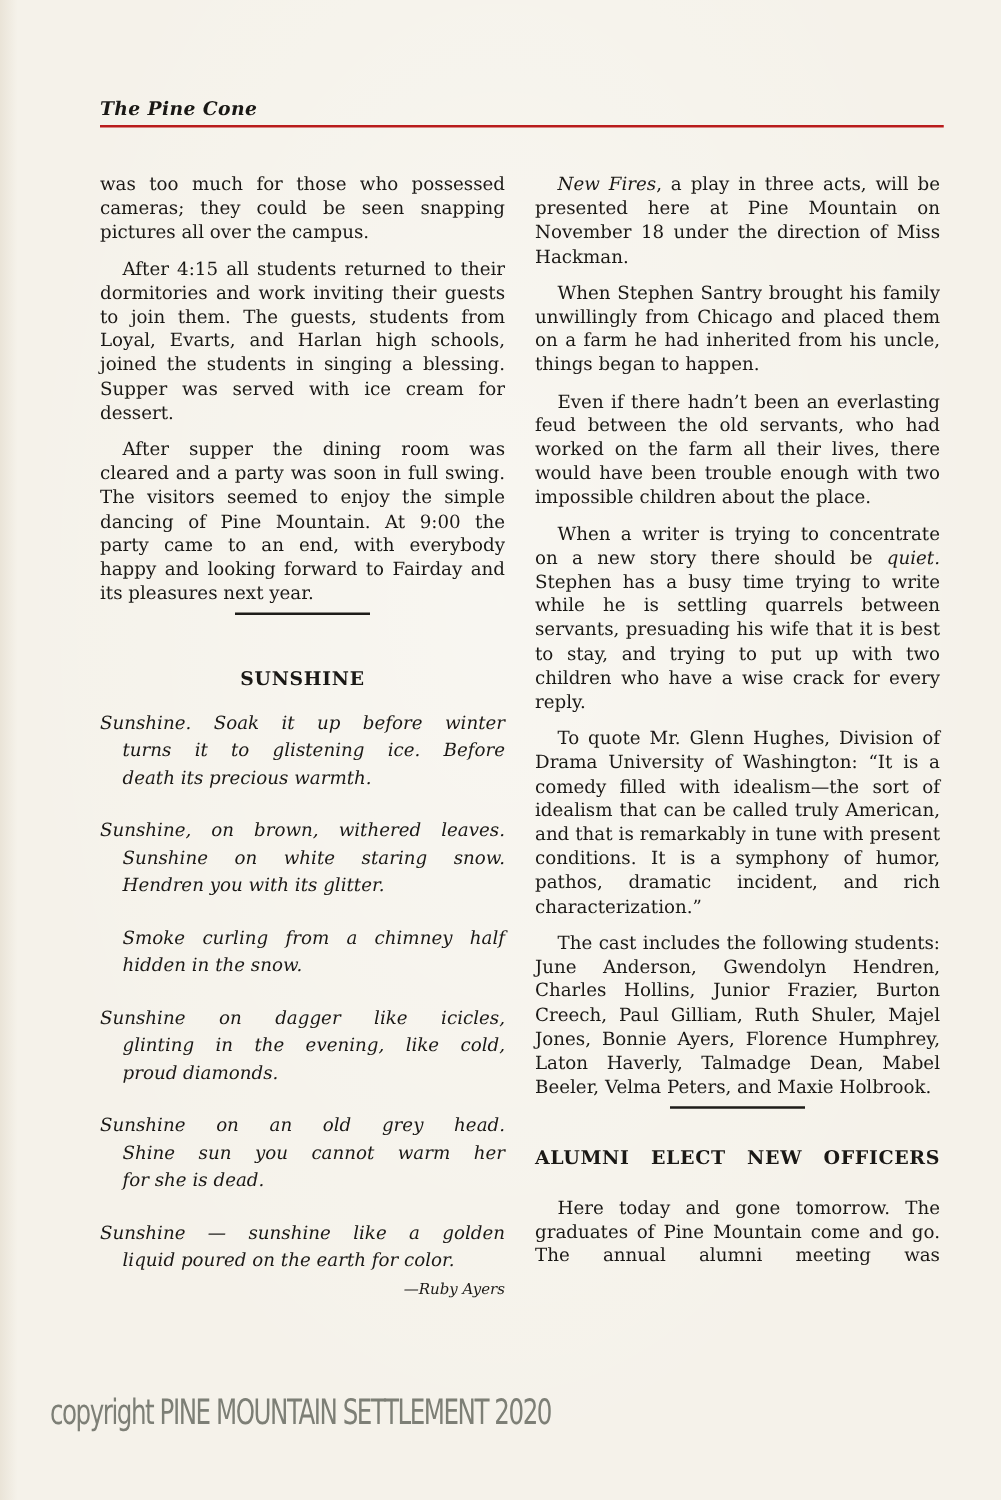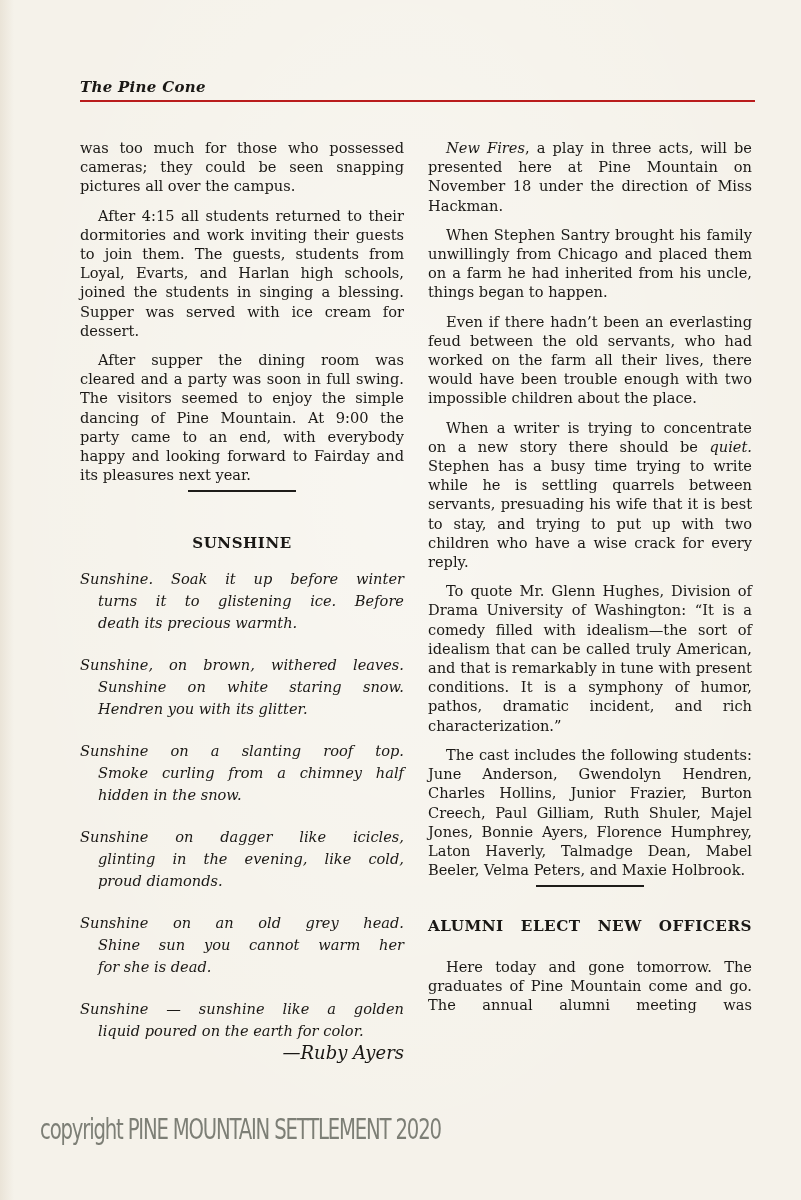--- a/index.html
+++ b/index.html
@@ -87,21 +87,21 @@
       text-align: justify;
       text-align-last: justify;
       padding-left: 18px;
     }
     .poem-line.first { padding-left: 0; }
     .poem-line.last { text-align-last: left; }
     .attribution {
       display: block;
       text-align: right;
       font-style: italic;
-      font-size: 18px;
+      font-size: 12px;
       line-height: 22px;
       margin-top: -20px;
     }
     em.title-italic { font-style: italic; }
     .watermark {
       position: absolute;
       left: 40px;
       top: 1113px;
       font-family: "DejaVu Sans Condensed", "DejaVu Sans", "Liberation Sans", sans-serif;
       font-size: 28px;
@@ -137,21 +137,20 @@
       <span class="poem-line first">Sunshine.  Soak it up before winter</span>
       <span class="poem-line">turns it to glistening ice.  Before</span>
       <span class="poem-line last">death its precious warmth.</span>
     </p>
     <p class="poem-stanza">
       <span class="poem-line first">Sunshine, on brown, withered leaves.</span>
       <span class="poem-line">Sunshine on white staring snow.</span>
       <span class="poem-line last">Hendren you with its glitter.</span>
     </p>
     <p class="poem-stanza">
-      <span class="poem-line first">Sunshine on a slanting roof top.</span>
       <span class="poem-line">Smoke curling from a chimney half</span>
       <span class="poem-line last">hidden in the snow.</span>
     </p>
     <p class="poem-stanza">
       <span class="poem-line first">Sunshine on dagger like icicles,</span>
       <span class="poem-line">glinting in the evening, like cold,</span>
       <span class="poem-line last">proud diamonds.</span>
     </p>
     <p class="poem-stanza">
       <span class="poem-line first">Sunshine on an old grey head.</span>

